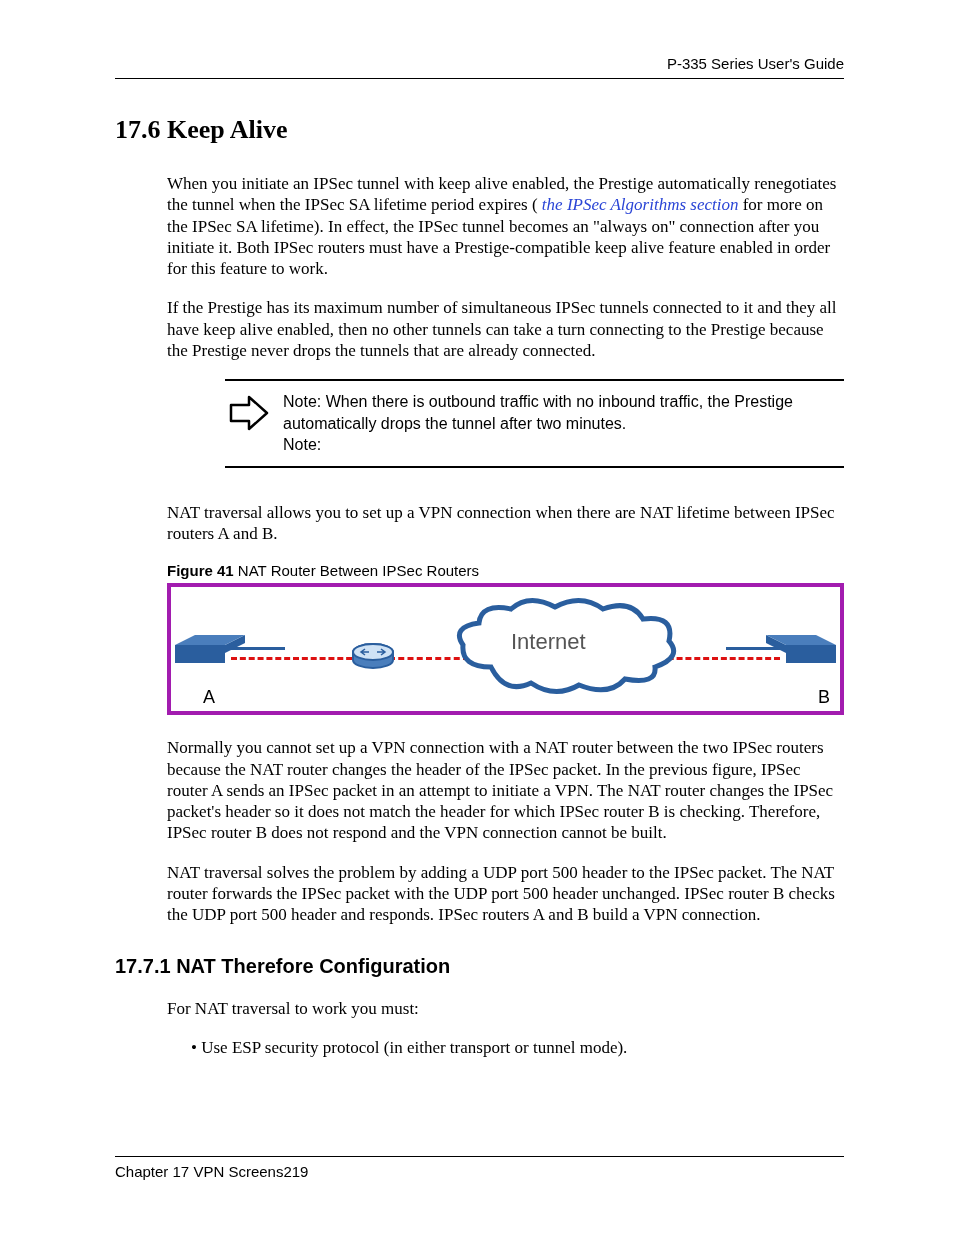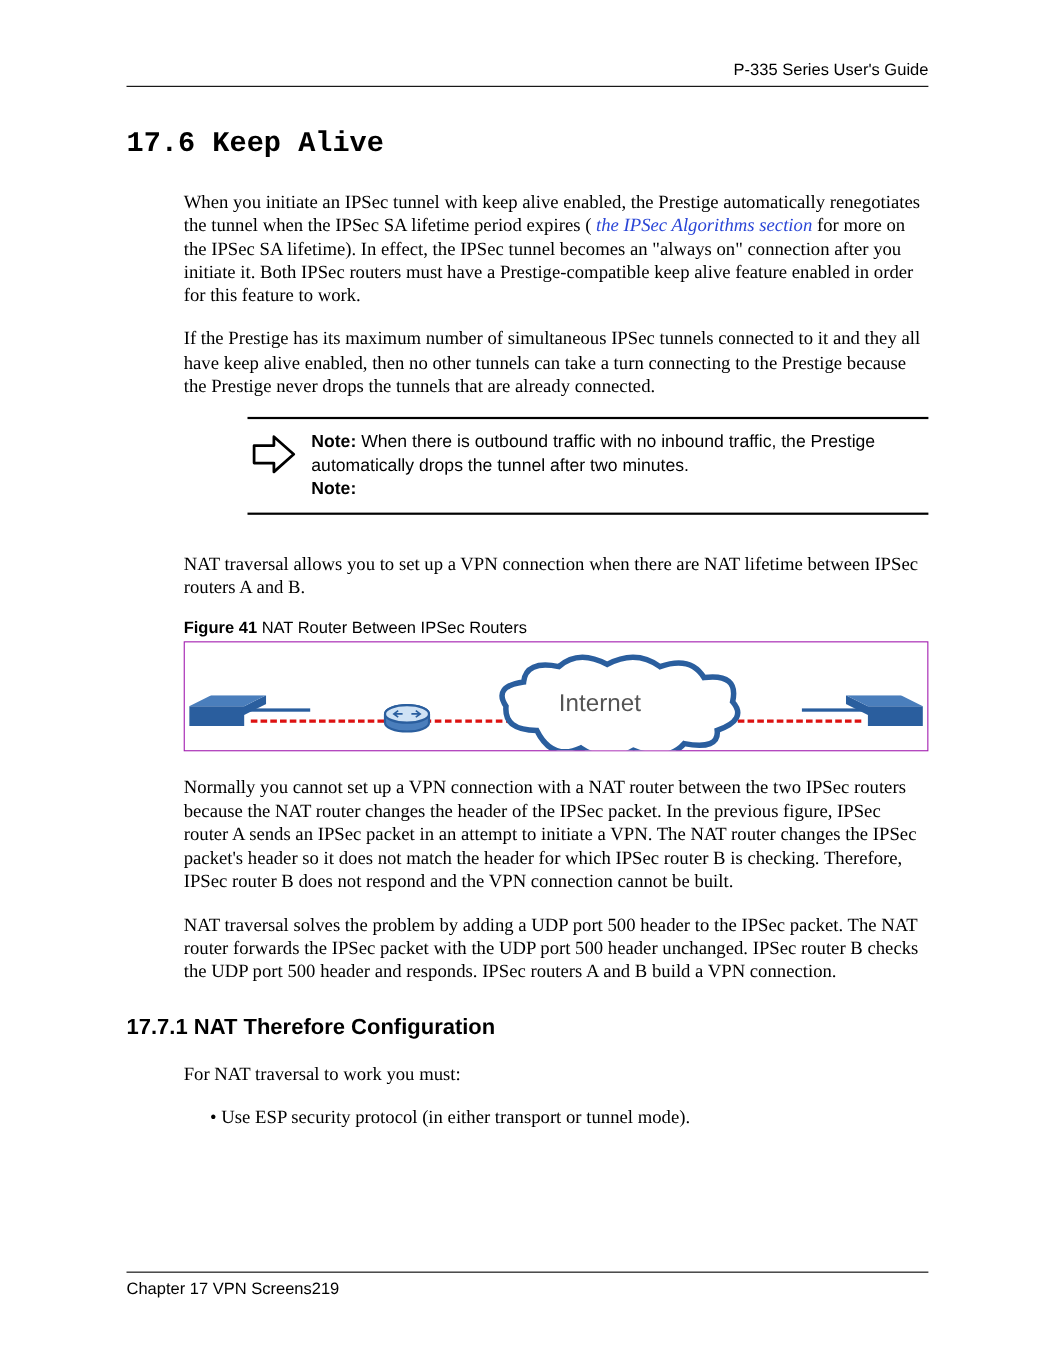--- a/index.html
+++ b/index.html
@@ -22,21 +22,21 @@
   }
   .header-bar {
     border-bottom: 1.5px solid #000;
     padding-bottom: 6px;
     text-align: right;
     font-family: Arial, Helvetica, sans-serif;
     font-size: 15px;
     margin-bottom: 36px;
   }
   .h1 {
-    font-family: Liberation Mono, monospace;
+    font-family: Liberation Serif, serif;
     font-weight: bold;
     font-size: 26px;
     margin-bottom: 28px;
   }
   .h2 {
     font-family: Arial, Helvetica, sans-serif;
     font-weight: bold;
     font-size: 20px;
     margin-top: 30px;
     margin-bottom: 20px;
@@ -67,31 +67,31 @@
     width: 40px;
     height: 40px;
     margin-top: 2px;
     margin-left: 4px;
   }
   .note-text {
     font-family: Arial, Helvetica, sans-serif;
     font-size: 16px;
     line-height: 1.35;
   }
-  .note-text b { font-weight: bold; }
+  .note-text b { font-weight: normal; }
   .fig-caption {
     font-family: Arial, Helvetica, sans-serif;
     font-size: 15px;
     margin-top: 4px;
     margin-bottom: 4px;
   }
   .fig-caption b { font-weight: bold; }
   .figure-box {
-    border: 1px solid #a21caf;
-    height: 100px;
+    border: 4px solid #a21caf;
+    height: 132px;
     position: relative;
     overflow: hidden;
     margin-bottom: 22px;
   }
   .bullet-list {
     margin-left: 24px;
     font-size: 17px;
   }
   .bullet-item::before {
     content: "•  ";

